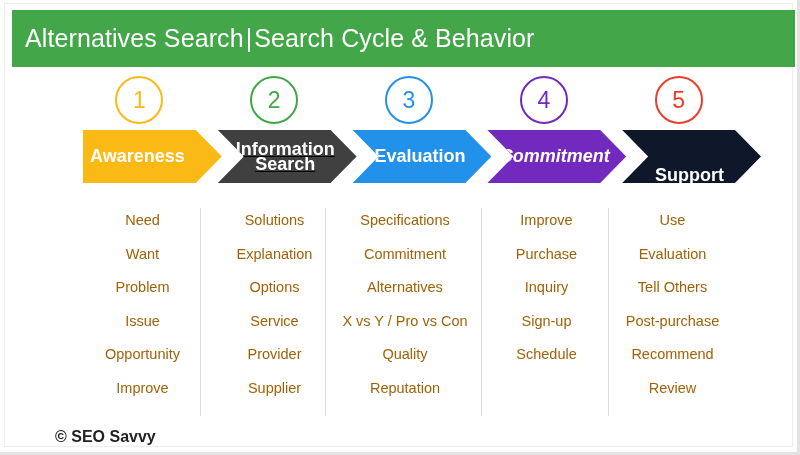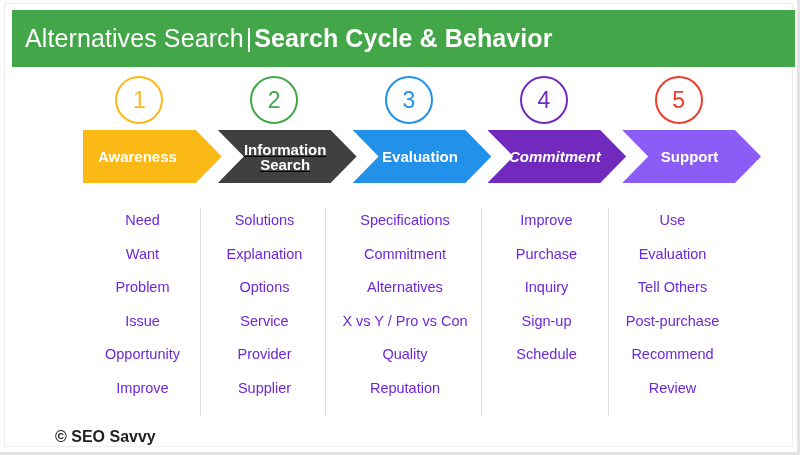--- a/index.html
+++ b/index.html
@@ -48,21 +48,21 @@
   }
   .header-title {
     padding-left: 13px;
     color: #ffffff;
     font-size: 25px;
     letter-spacing: 0.1px;
     white-space: nowrap;
   }
   .header-title .light { font-weight: 400; }
   .header-title .sep { font-weight: 400; padding: 0 2px; }
-  .header-title .bold { font-weight: 700; text-align: center; }
+  .header-title .bold { font-weight: 400; text-align: center; }
 
   
   .circles {
     position: absolute;
     left: 78px;
     top: 72px;
     width: 678px;
     height: 50px;
   }
   .circle {
@@ -93,21 +93,21 @@
     position: absolute;
     top: 0;
     height: 53px;
     display: flex;
     align-items: center;
     justify-content: center;
     box-sizing: border-box;
   }
   .chev-label {
     color: #ffffff;
-    font-size: 15px;
+    font-size: 18px;
     font-weight: 700;
     line-height: 15px;
     text-align: center;
     white-space: pre-line;
     padding-left: 14px;
     padding-right: 18px;
   }
   .chev.first {
     clip-path: polygon(0 0, calc(100% - 26px) 0, 100% 50%, calc(100% - 26px) 100%, 0 100%);
   }
@@ -133,21 +133,21 @@
     position: absolute;
     top: 4px;
     width: 1px;
     height: 208px;
     background: #dddddd;
   }
   .cell {
     height: 33.6px;
     line-height: 33.6px;
     font-size: 14.5px;
-    color: #6d28d9;
+    color: #a16207;
     white-space: nowrap;
   }
 
   
   .footer {
     position: absolute;
     left: 14px;
     top: 424px;
     font-size: 16px;
     font-weight: 700;
@@ -192,35 +192,35 @@
         <div class="chev mid" style="left: 134.8px; width: 138.8px; background: #404040; z-index: 4; text-decoration: underline;">
           <div class="chev-label">Information
 Search</div>
         </div>
         <div class="chev mid" style="left: 269.6px; width: 138.8px; background: rgb(34, 145, 234); z-index: 3;">
           <div class="chev-label">Evaluation</div>
         </div>
         <div class="chev mid" style="left: 404.4px; width: 138.8px; background: rgb(114, 41, 189); z-index: 2; font-style: italic;">
           <div class="chev-label">Commitment</div>
         </div>
-        <div class="chev mid" style="left: 539.2px; width: 138.8px; background: #8b5cf6; z-index: 1;">
+        <div class="chev mid" style="left: 539.2px; width: 138.8px; background: #0f172a; z-index: 1; align-items: flex-end;">
           <div class="chev-label">Support</div>
         </div>
       </div>
 
     <div class="columns">
         <div class="col" style="left: 8px; width: 119px;">
           <div class="cell">Need</div>
           <div class="cell">Want</div>
           <div class="cell">Problem</div>
           <div class="cell">Issue</div>
           <div class="cell">Opportunity</div>
           <div class="cell">Improve</div>
         </div>
-        <div class="col" style="left: 127px; width: 125px;">
+        <div class="col" style="left: 137px; width: 125px;">
           <div class="cell">Solutions</div>
           <div class="cell">Explanation</div>
           <div class="cell">Options</div>
           <div class="cell">Service</div>
           <div class="cell">Provider</div>
           <div class="cell">Supplier</div>
         </div>
         <div class="col-divider" style="left: 125px; background: rgb(221, 221, 221);"></div>
         <div class="col" style="left: 252px; width: 156px;">
           <div class="cell">Specifications</div>

